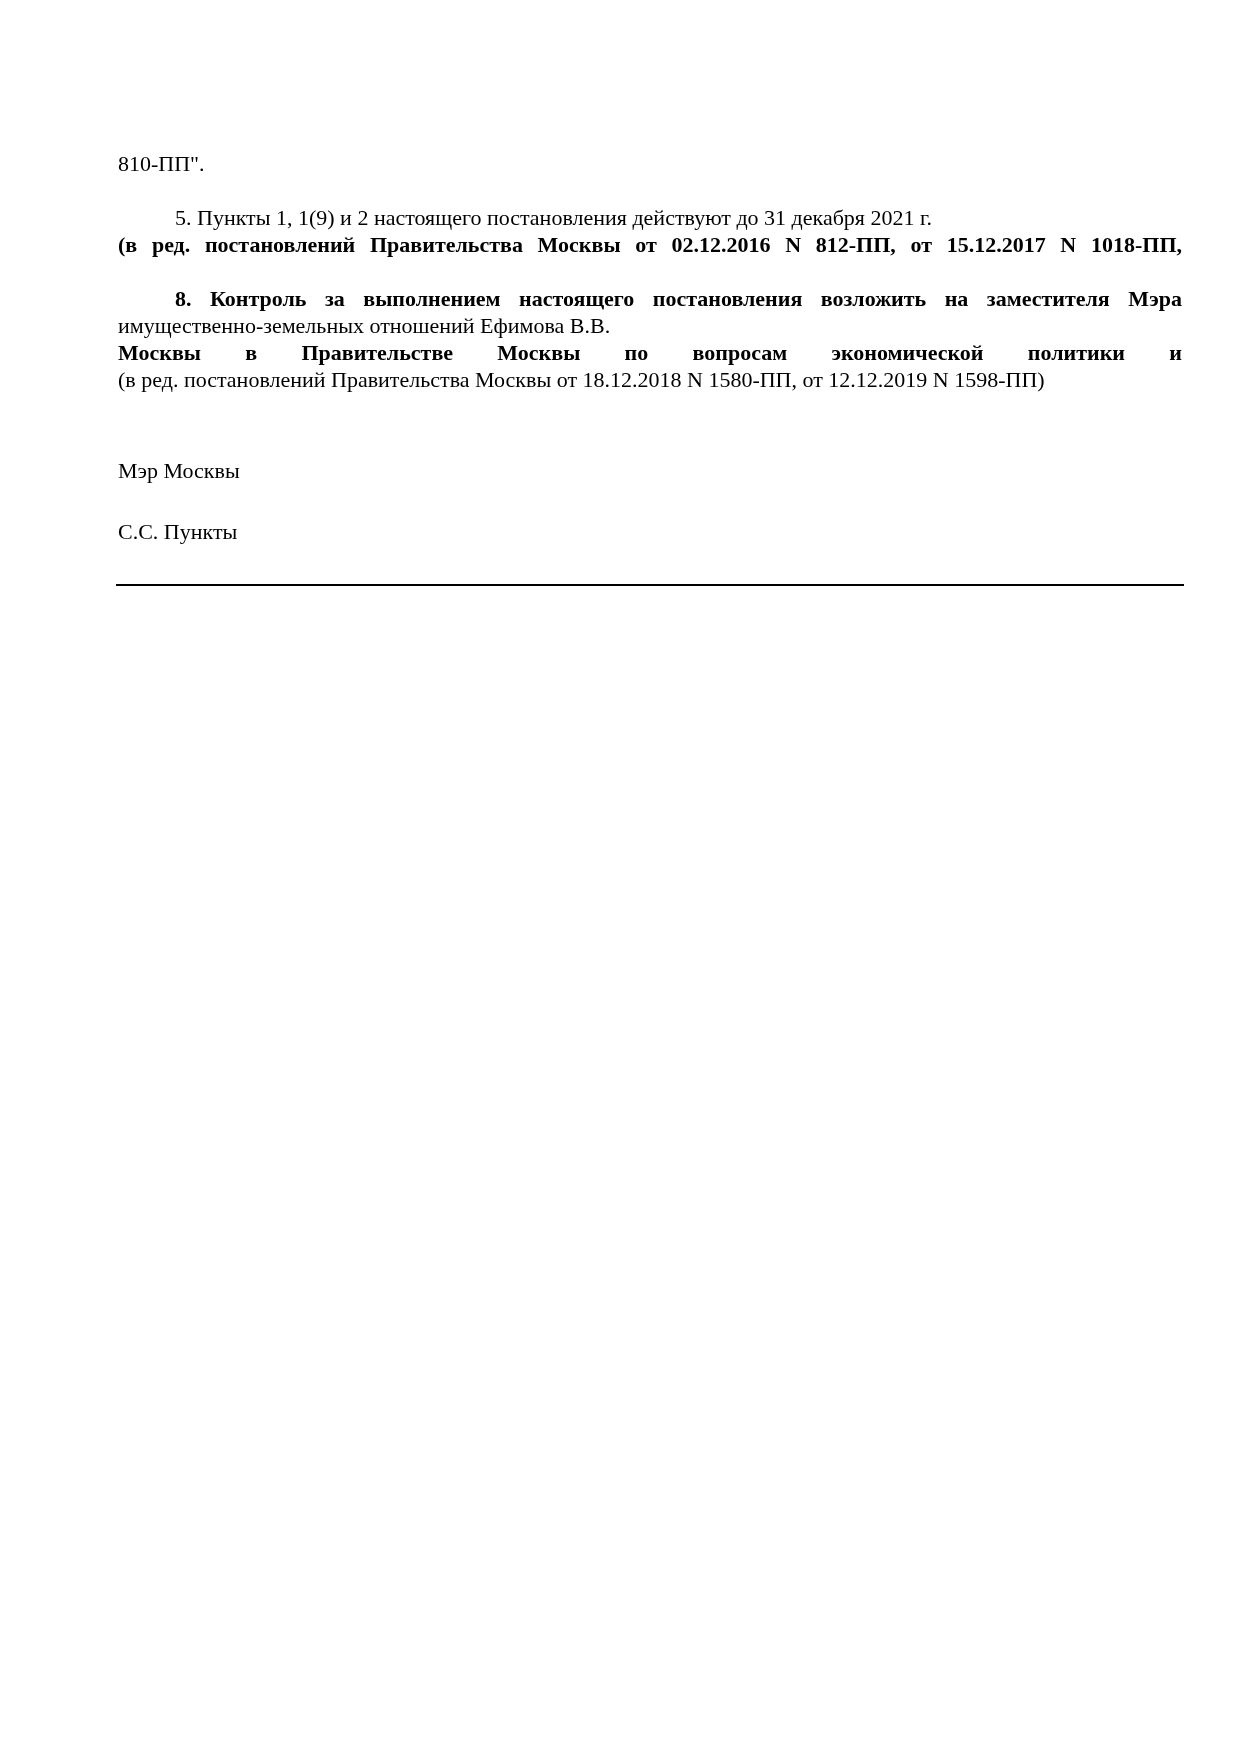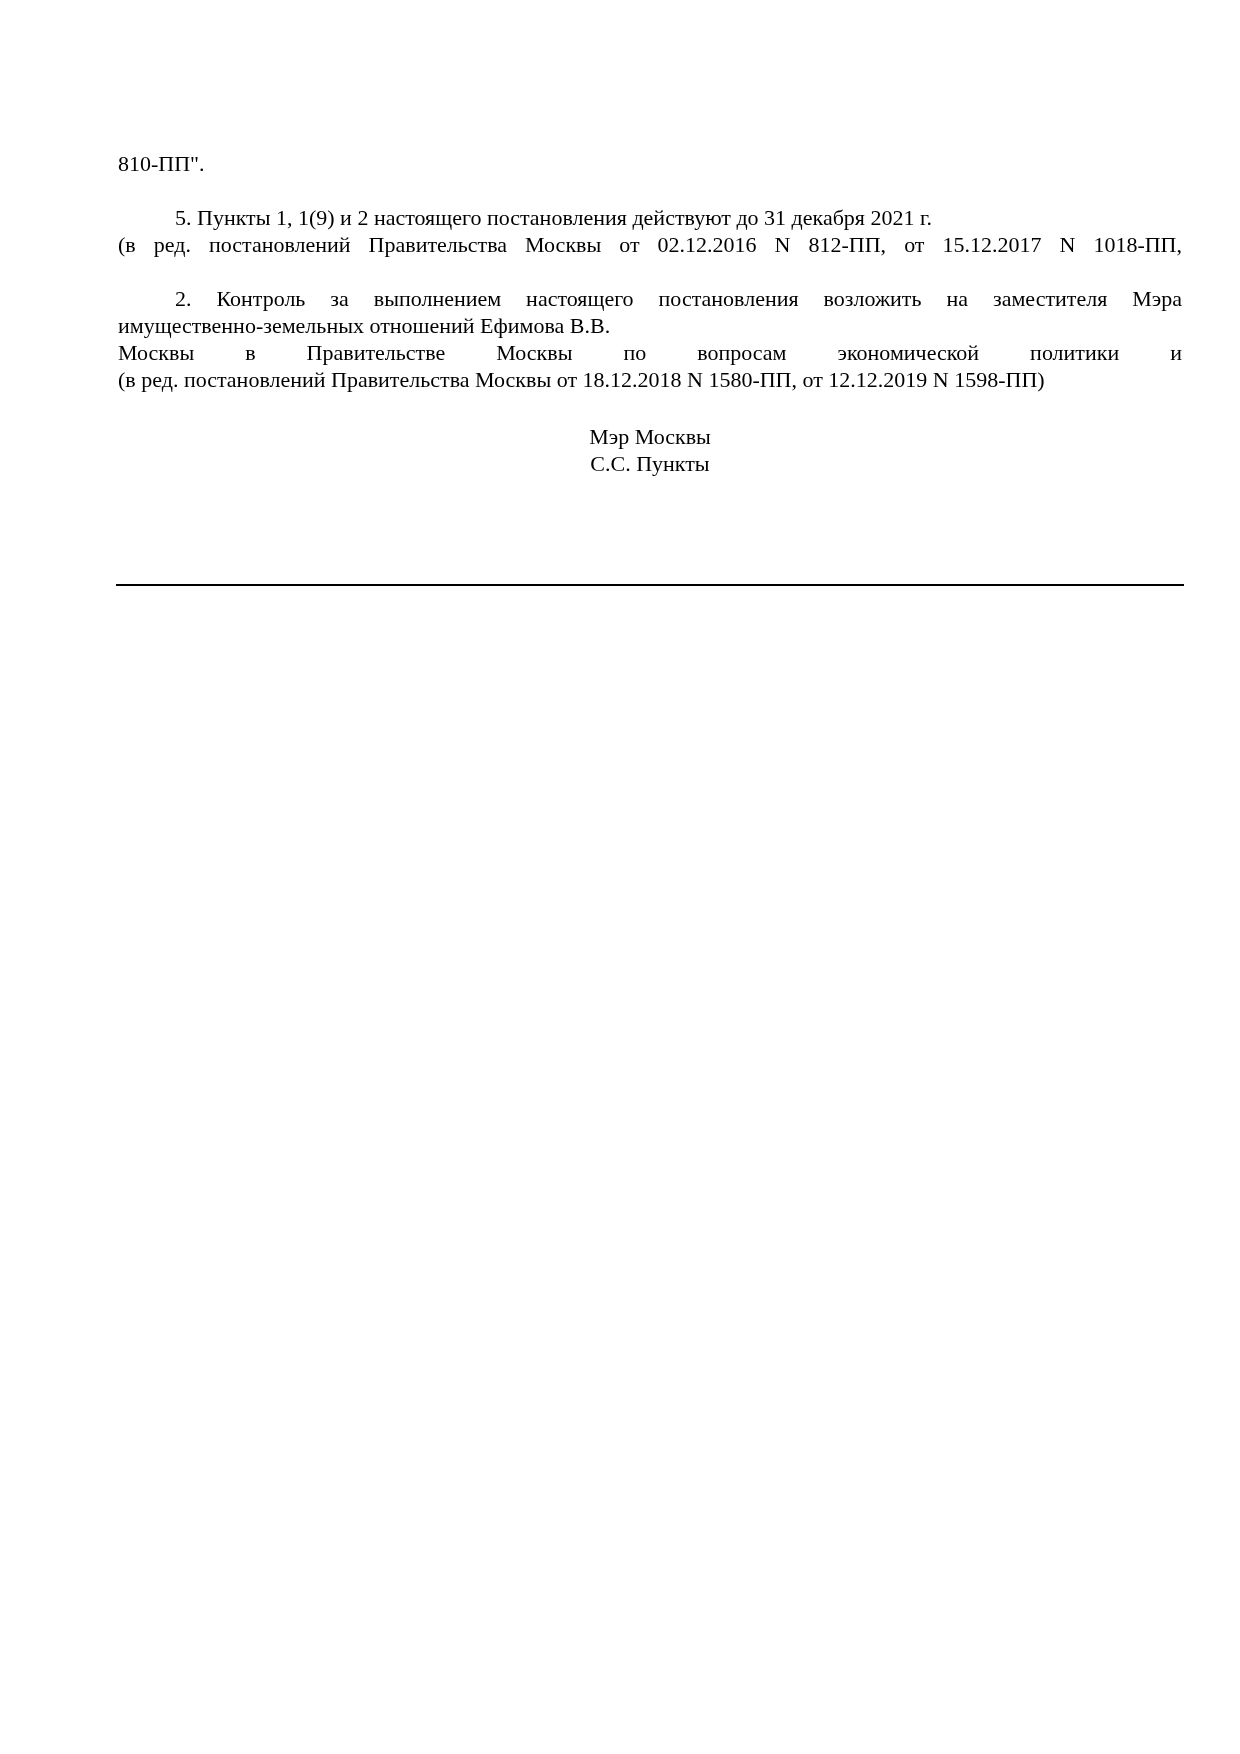--- a/index.html
+++ b/index.html
@@ -1,40 +1,40 @@
 <!DOCTYPE html>
 <html><head>
 <meta charset="utf-8">
 <style>
   html, body { margin:0; padding:0; background:#ffffff; }
   body { width:1240px; height:1754px; position:relative; overflow:hidden;
          font-family:"Liberation Serif", "DejaVu Serif", serif; color:#000; }
   .page { position:absolute; left:118px; top:150px; width:1064px; font-size:22px; line-height:27px; }
   .p { margin:0; }
   .indent { text-indent:57px; }
-  .just { text-align:justify; text-align-last:justify; }
+  .just { text-align:justify; text-align-last:justify;font-weight:bold; }
   .gap { height:27px; }
-  .sig { text-align:center; }
+  .sig { text-align:left;margin-top:34px; }
   .rule { position:absolute; left:116px; top:584px; width:1068px; height:2px; background:#000; }
 </style>
 </head>
 <body>
 
 <div class="page">
   <p class="p">810-ПП".</p>
   <div class="gap"></div>
 
   <div>
     <p class="p indent">5. Пункты 1, 1(9) и 2 настоящего постановления действуют до 31 декабря 2021 г.</p>
     <p class="p just">(в ред. постановлений Правительства Москвы от 02.12.2016 N 812-ПП, от 15.12.2017 N 1018-ПП,</p>
   </div>
   <div class="gap"></div>
 
   <div>
-    <p class="p indent just">2. Контроль за выполнением настоящего постановления возложить на заместителя Мэра</p>
+    <p class="p indent just">8. Контроль за выполнением настоящего постановления возложить на заместителя Мэра</p>
     <p class="p">имущественно-земельных отношений Ефимова В.В.</p>
     <p class="p just">Москвы в Правительстве Москвы по вопросам экономической политики и</p>
     <p class="p">(в ред. постановлений Правительства Москвы от 18.12.2018 N 1580-ПП, от 12.12.2019 N 1598-ПП)</p>
   </div>
   <div class="gap" style="height:30px"></div>
 
   <div>
     <p class="p sig">Мэр Москвы</p>
     <p class="p sig">С.С. Пункты</p>
   </div>

